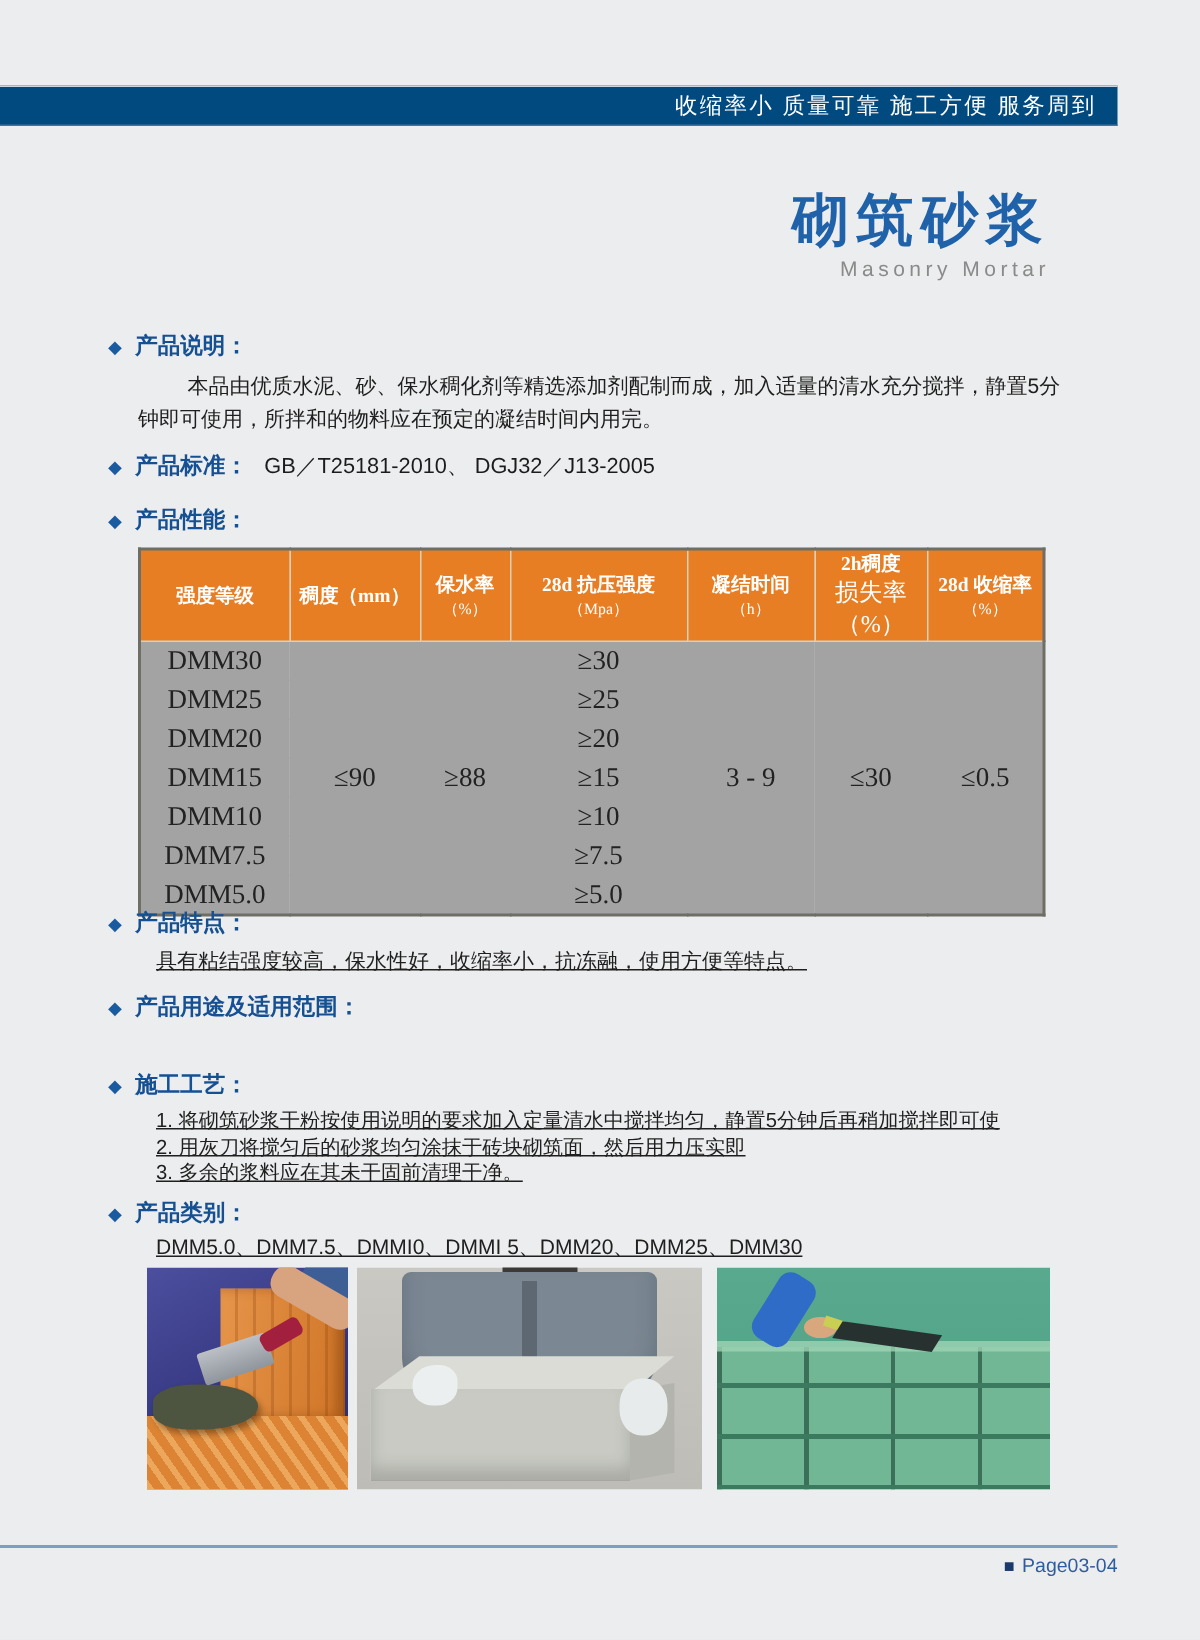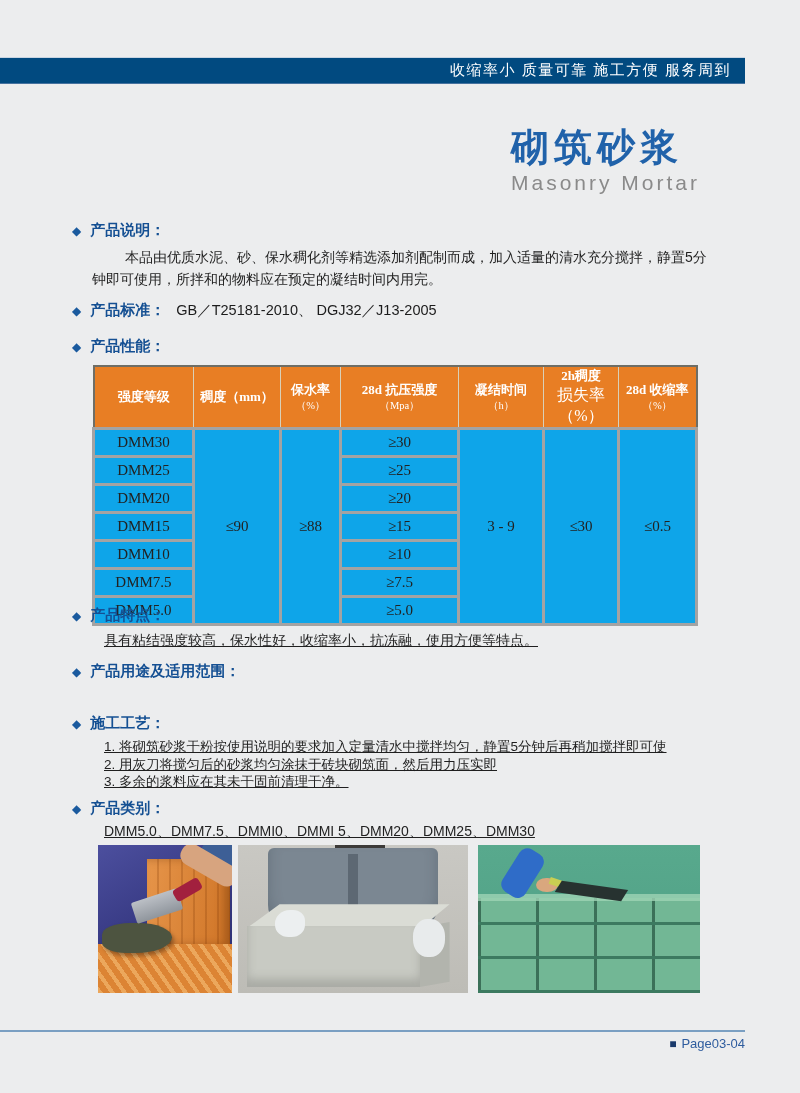--- a/index.html
+++ b/index.html
@@ -6,43 +6,43 @@
   .page{position:relative;width:800px;height:1093px;background:#ecedee;
         font-family:"Liberation Sans","DejaVu Sans",sans-serif;overflow:hidden;}
 
   
   .banner{position:absolute;left:0;top:57px;width:745px;height:27px;background:#014a80;
           border-top:1px solid #c9d5e2;border-bottom:1px solid #46729f;
           display:flex;align-items:center;justify-content:flex-end;box-sizing:border-box;
           padding-right:14px;color:#fff;font-size:15px;letter-spacing:1.5px;}
 
   
-  .title-block{position:absolute;right:100px;top:126px;text-align:left;}
+  .title-block{position:absolute;right:100px;top:126px;text-align:right;}
   .title-block h1{margin:0;font-size:38px;line-height:42px;color:#2062aa;letter-spacing:5px;font-weight:bold;}
-  .subtitle{font-size:21px;color:#8a8a8a;letter-spacing:3px;margin-top:3px;}
+  .subtitle{font-size:14px;color:#8a8a8a;letter-spacing:3px;margin-top:3px;}
 
   
   .sec-head{position:absolute;left:72px;display:flex;align-items:center;gap:9px;
             color:#155093;font-size:15px;font-weight:bold;white-space:nowrap;}
   .diamond{font-size:12px;color:#1a5a9e;line-height:1;}
   .inline-val{color:#1c1c1c;font-weight:normal;font-size:14.5px;margin-left:2px;}
 
   .sec-text{position:absolute;color:#1f1f1f;font-size:14px;line-height:22px;}
   .para{left:92px;width:620px;text-indent:33px;}
   .plain{left:104px;width:600px;text-decoration:underline;}
   .proc-item{display:block;line-height:17.5px;}
 
   
   .perf{position:absolute;left:92px;top:365px;border-collapse:collapse;table-layout:fixed;
         border:2px solid #6e6e66;}
   .perf th{background:#e87e24;color:#fff;border:1px solid #d9d0b8;height:42px;
            font-size:13px;font-weight:bold;padding:0;
            font-family:"Liberation Serif","DejaVu Serif",serif;}
-  .perf td{background:#0ea5e9;border:3px solid #a3a3a3;height:25px;text-align:center;
-           font-size:15px;color:#222;padding:0;
+  .perf td{background:#a3a3a3;border:1px solid #a3a3a3;height:25px;text-align:center;
+           font-size:18px;color:#222;padding:0;
            font-family:"Liberation Serif","DejaVu Serif",serif;}
   .th-sub{font-size:10.5px;font-weight:normal;}
   .th-sub:empty{display:none;}
 
   
   .photo{position:absolute;top:845px;height:148px;overflow:hidden;}
   .photo *{position:absolute;}
   .p1{left:98px;width:134px;}
   .p2{left:238px;width:230px;}
   .p3{left:478px;width:222px;}

